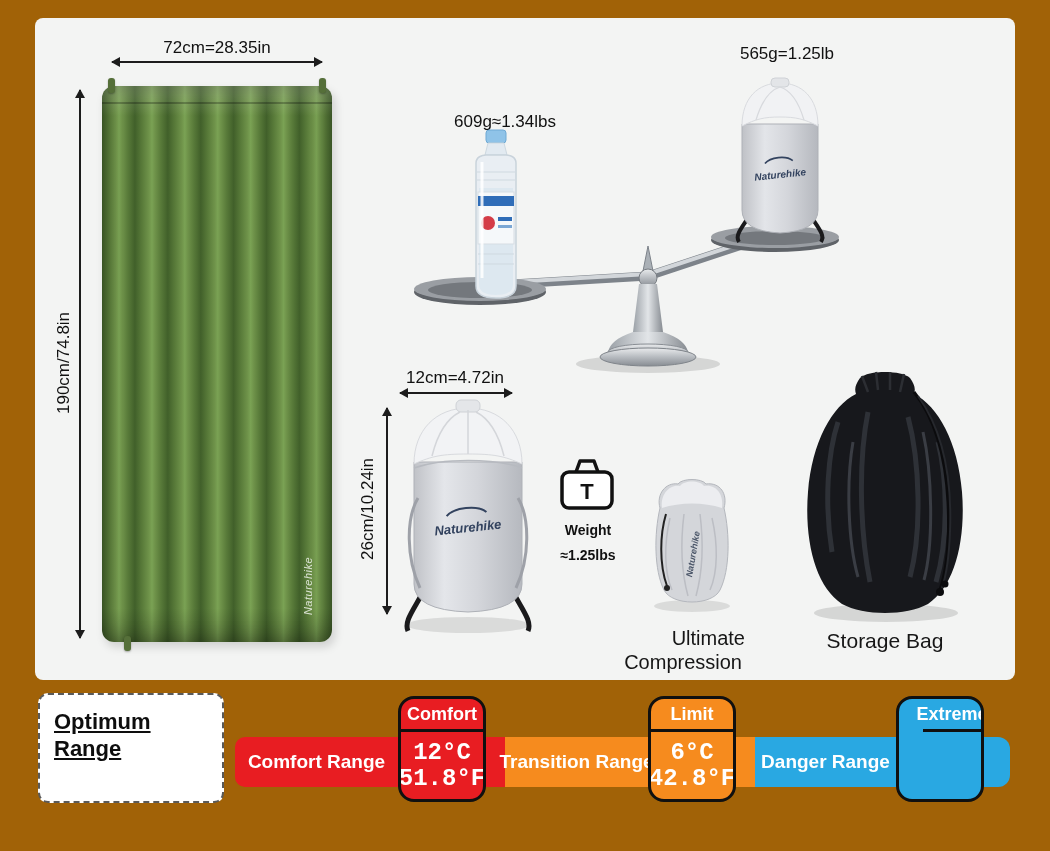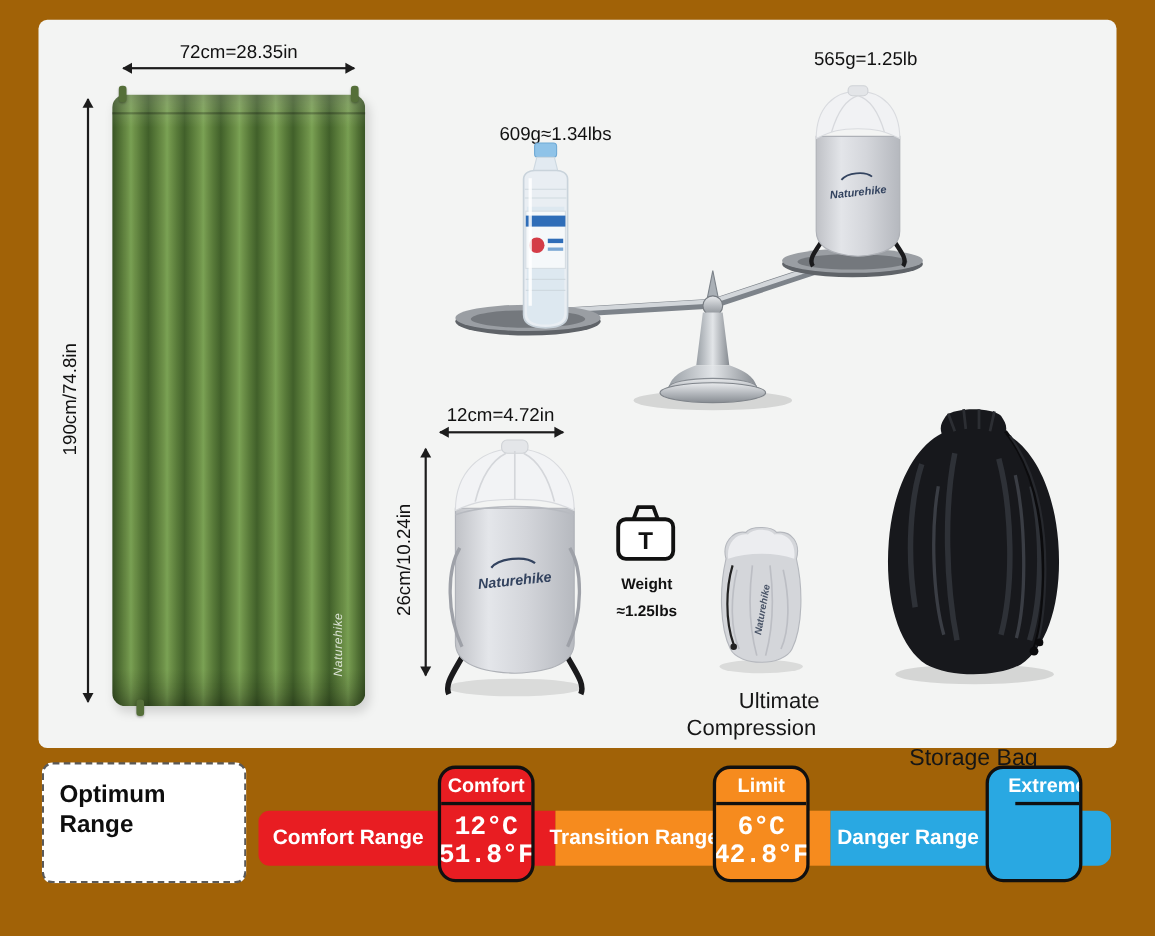--- a/index.html
+++ b/index.html
@@ -39,21 +39,21 @@
 
   
   .caption { position:absolute; font-size:21px; color:#161616; text-align:center; font-weight:500; white-space:nowrap; }
   .caption-sm { font-size:20px;text-align:right; }
 
   .weight-text { position:absolute; font-size:14px; font-weight:bold; color:#111; text-align:center; white-space:nowrap; }
 
   
   .temp-title-box { position:absolute; left:38px; top:693px; width:186px; height:110px; background:#ffffff;
     border:2.5px dashed #5a5a5a; border-radius:10px; padding:13px 0 0 14px; }
-  .temp-title-box div { font-size:22px; font-weight:bold; line-height:27px; color:#0e0e0e; }
+  .temp-title-box div { font-size:22px; font-weight:bold; line-height:27px; color:#0e0e0e;text-decoration:underline; }
 
   .seg { position:absolute; top:737px; height:50px; }
   .seg-red    { left:235px; width:270px; background:#e81d22; border-radius:10px 0 0 10px; }
   .seg-orange { left:505px; width:250px; background:#f68b1e; }
   .seg-blue   { left:755px; width:255px; background:#29a8e2; border-radius:0 12px 12px 0; }
 
   .seg-label { position:absolute; top:737px; height:50px; display:flex; align-items:center; justify-content:center;
     color:#ffffff; font-size:19px; font-weight:600; white-space:nowrap;text-align:center; }
   .seg-label-red    { left:235px; width:163px; }
   .seg-label-orange { left:505px; width:143px; }
@@ -213,21 +213,21 @@
     <ellipse cx="88" cy="251" rx="72" ry="9" fill="rgba(0,0,0,.12)"></ellipse>
     <path d="M62 16 C70 8 104 8 112 16 C116 22 118 26 116 32 C140 44 160 80 164 130 C168 180 156 225 130 242 C108 254 66 254 44 242 C18 225 6 180 10 130 C14 80 34 44 58 32 C56 26 58 22 62 16 Z" fill="#17181c"></path>
     <path d="M64 14 L70 30 M78 10 L80 28 M92 10 L92 28 M106 12 L102 30" stroke="#2c2e33" stroke-width="2.5" fill="none"></path>
     <path d="M40 60 C30 90 26 140 34 190 M70 50 C60 100 62 170 72 220 M110 55 C122 100 124 170 112 215 M140 80 C150 120 150 180 138 220" stroke="#2e3137" stroke-width="5" fill="none"></path>
     <path d="M55 80 C48 120 50 180 60 215 M125 70 C134 110 136 180 126 218" stroke="#3a3d44" stroke-width="3" fill="none"></path>
     <path d="M116 30 C140 60 148 100 150 140 C152 180 148 210 142 228" stroke="#0b0b0d" stroke-width="3" fill="none"></path>
     <path d="M120 34 C146 70 154 120 152 170 C151 196 148 214 144 226" stroke="#26282d" stroke-width="2" fill="none"></path>
     <circle cx="142" cy="230" r="4" fill="#0b0b0d"></circle>
     <circle cx="147" cy="222" r="3.5" fill="#0b0b0d"></circle>
   </svg>
-  <div class="caption" style="left:810px; top:629px; width:150px;margin-top:48px;">Storage Bag</div>
+  <div class="caption" style="left:810px; top:629px; width:150px;">Storage Bag</div>
 
   <div class="temp-title-box">
     <div>Optimum</div>
     <div>Range</div>
   </div>
 
   <div class="seg seg-red"></div>
   <div class="seg seg-orange"></div>
   <div class="seg seg-blue"></div>
 

